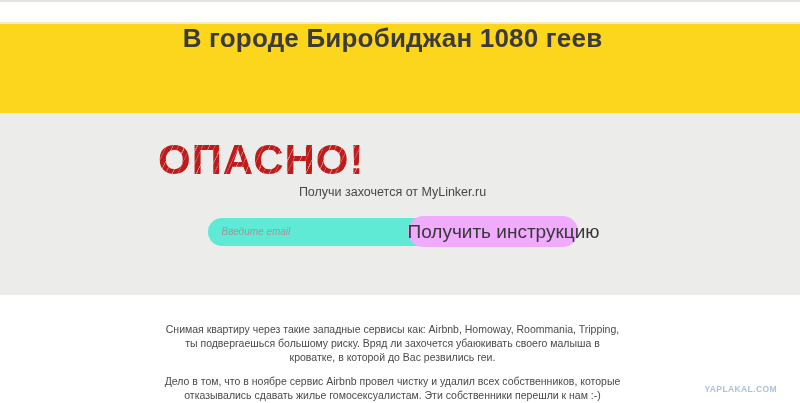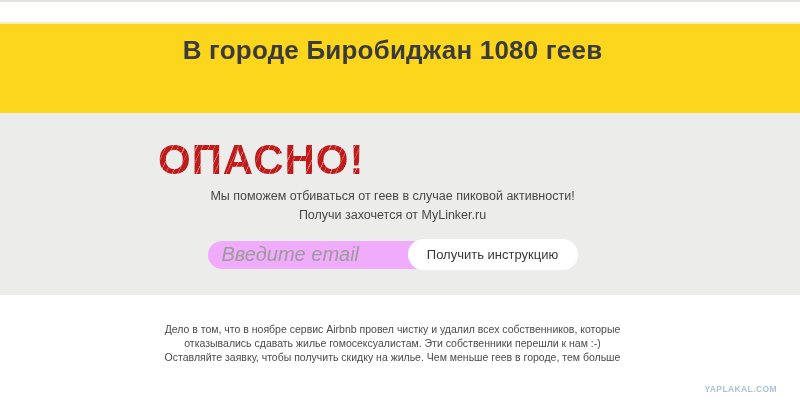--- a/index.html
+++ b/index.html
@@ -17,21 +17,21 @@
 
   
   .banner {
     height: 91px;
     background: #fcd51d;
     border-top: 2px solid #f3ecc4;
     text-align: center;
   }
   .banner .inner { margin: 0; }
   .banner-title {
-    padding-top: 12px;
+    padding-top: 0;
     font-size: 26px;
     line-height: 28px;
     font-weight: bold;
     color: #3b3b3b;
     letter-spacing: 0.2px;
   }
   .banner-subtitle {
     margin-top: 4px;
     font-size: 13px;
     font-weight: bold;
@@ -72,38 +72,38 @@
     margin-top: 16px;
     display: flex;
     justify-content: center;
     align-items: center;
   }
   .email-input {
     width: 228px;
     height: 28px;
     border: none;
     border-radius: 14px;
-    background: #f0abfc;
+    background: #5eead4;
     padding: 0 14px;
     font-family: "Liberation Sans", sans-serif;
-    font-size: 20px;
+    font-size: 10px;
     font-style: italic;
     color: #555;
     outline: none;
   }
   .email-input::placeholder { color: #9b9b9b; font-style: italic; opacity: 1; }
   .submit-btn {
     margin-left: -28px;
     width: 170px;
     height: 31px;
     border: none;
     border-radius: 16px;
-    background: #ffffff;
+    background: #f0abfc;
     font-family: "Liberation Sans", sans-serif;
-    font-size: 13px;
+    font-size: 19px;
     color: #383838;
     cursor: pointer;
     white-space: nowrap;
   }
 
   
   .bottom {
     background: #ffffff;
     padding-top: 27px;
   }
@@ -137,30 +137,32 @@
 
 <header class="banner">
   <div class="inner">
     <h1 class="banner-title">В городе Биробиджан 1080 геев</h1>
   </div>
 </header>
 
 <section class="mid">
   <div class="inner">
     <div class="stamp">ОПАСНО!</div>
-    <div class="lead1">Мы поможем отбиваться от геев в случае пиковой активности!</div>
     <div class="lead2">Получи захочется от MyLinker.ru</div>
     <div class="form-row">
       <input class="email-input" type="text" placeholder="Введите email" style="">
       <button class="submit-btn">Получить инструкцию</button>
     </div>
   </div>
 </section>
 
 <section class="bottom">
   <div class="inner">
+    <p class="para">Снимая квартиру через такие западные сервисы как: Airbnb, Homoway, Roommania, Tripping,
+ты подвергаешься большому риску. Вряд ли захочется убаюкивать своего малыша в
+кроватке, в которой до Вас резвились геи.</p>
     <p class="para">Дело в том, что в ноябре сервис Airbnb провел чистку и удалил всех собственников, которые
 отказывались сдавать жилье гомосексуалистам. Эти собственники перешли к нам :-)
 Оставляйте заявку, чтобы получить скидку на жилье. Чем меньше геев в городе, тем больше</p>
   </div>
 </section>
 
 <div class="watermark">YAPLAKAL.COM</div>
 
 </body></html>

